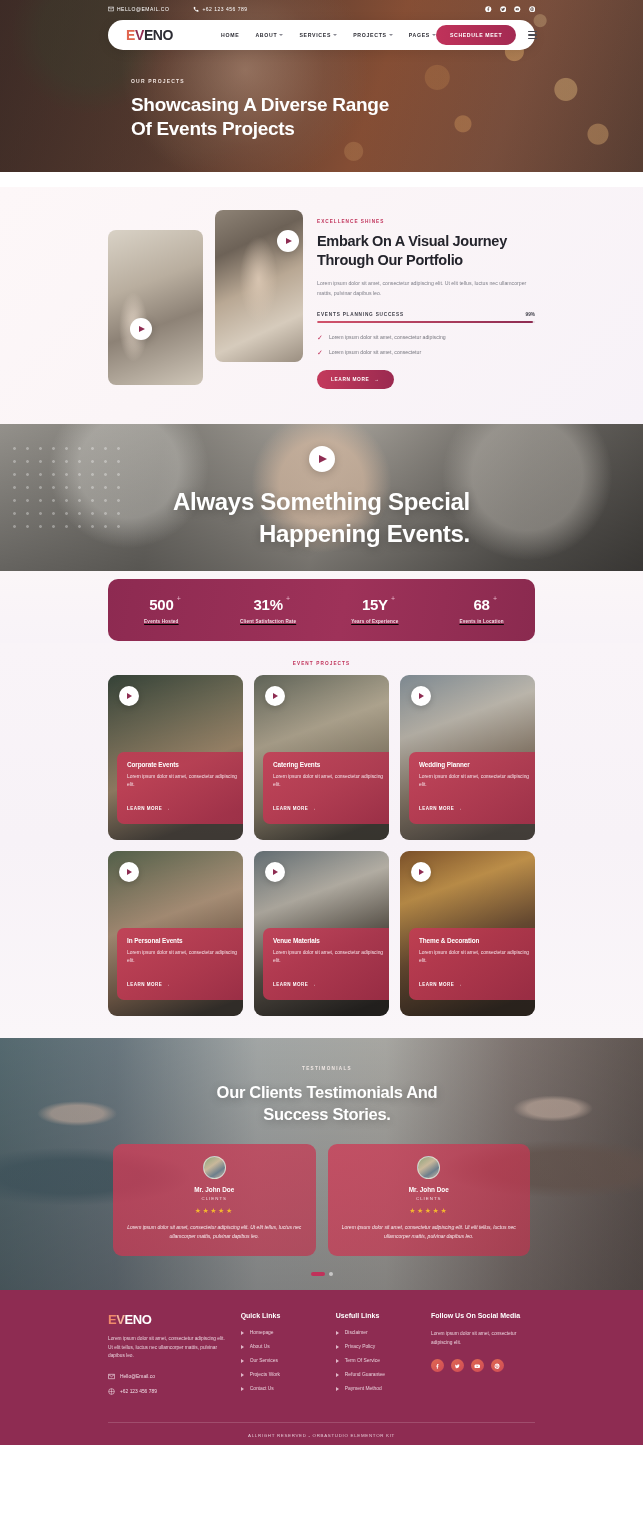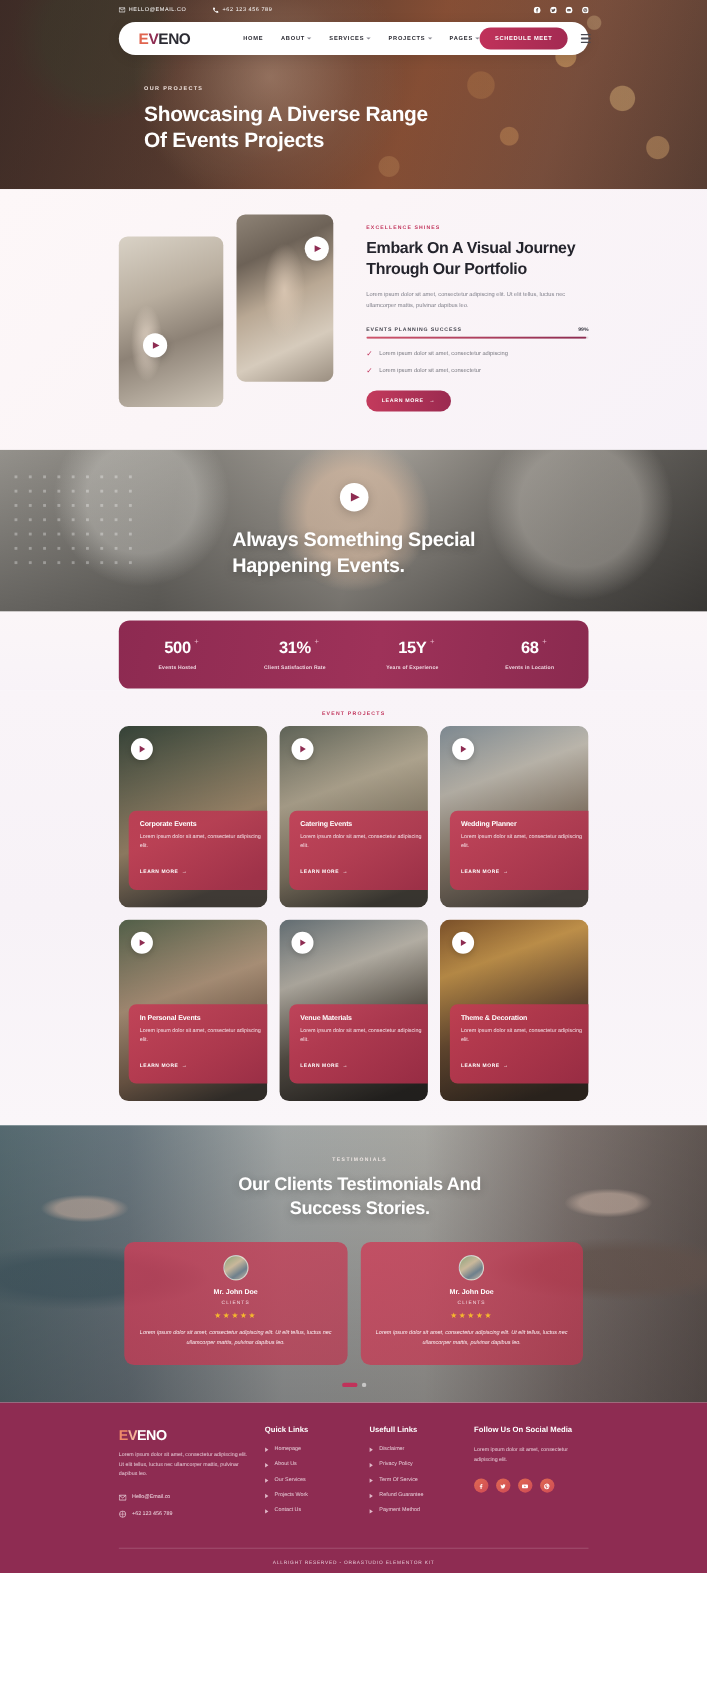--- a/index.html
+++ b/index.html
@@ -79,21 +79,21 @@
 
   .hero-copy { position: absolute; left: 108px; top: 78px; z-index: 5; margin-left: 23px; }
   .hero-kicker { font-size: 5px; font-weight: 700; letter-spacing: 1.2px; color: #f0e3de; margin-bottom: 9px; }
   .hero-title { font-size: 19px; font-weight: 800; color: #fff; line-height: 1.28; letter-spacing: -.3px; }
 
   
   .portfolio {
     position: relative; height: 237px;
     background: linear-gradient(135deg,#fdf7f8 0%,#fbf5f7 40%,#f7f2f8 100%);
     padding: 23px 108px 16px;
-    display: flex; gap: 30px;
+    display: flex; gap: 14px; margin-top: 15px;
   }
   .pf-images { position: relative; width: 195px; flex: none; }
   .pf-img-a {
     position: absolute; left: 0; top: 20px; width: 95px; height: 155px; border-radius: 8px;
     background: linear-gradient(160deg,#d9d2c6 0%,#b9ae9f 35%,#8d8276 60%,#cfc6b8 100%);
     overflow: hidden;
   }
   .pf-img-a::after {
     content:''; position:absolute; left:12%; top:40%; width:30%; height:45%;
     background: radial-gradient(ellipse,rgba(240,225,210,.85),transparent 70%);
@@ -150,29 +150,29 @@
       linear-gradient(180deg, rgba(0,0,0,.06), rgba(0,0,0,.34));
   }
   .vb-dots {
     position: absolute; left: 8px; top: 18px; width: 120px; height: 90px; opacity: .35;
     background-image: radial-gradient(circle, rgba(255,255,255,.9) 1.2px, transparent 1.6px);
     background-size: 13px 13px;
   }
   .vb-center { position: absolute; inset: 0; display: flex; flex-direction: column; align-items: center; justify-content: center; z-index: 4; }
   .vb-play { width: 26px; height: 26px; border-radius: 50%; background: #fff; display: flex; align-items: center; justify-content: center; margin-bottom: 14px; box-shadow: 0 2px 10px rgba(0,0,0,.2); }
   .vb-play .tri { width: 0; height: 0; border-top: 4.5px solid transparent; border-bottom: 4.5px solid transparent; border-left: 8px solid #8e2c52; margin-left: 2px; }
-  .vb-title { font-size: 18px; font-weight: 800; color: #fff; text-align: left; line-height: 1.32; letter-spacing: -.3px; text-shadow: 0 2px 8px rgba(0,0,0,.25); }
+  .vb-title { font-size: 24px; font-weight: 800; color: #fff; text-align: right; line-height: 1.32; letter-spacing: -.3px; text-shadow: 0 2px 8px rgba(0,0,0,.25); }
 
   
   .stats-wrap { background: linear-gradient(180deg,#fbf6f8,#f8f3f8); padding: 8px 108px 0; height: 72px; position: relative; }
   .stats {
     background: linear-gradient(100deg,#8d2a51,#9e3259 55%,#8a2a4f);
     border-radius: 10px; height: 62px; display: flex; align-items: center;
   }
-  .stat { flex: 1; text-align: center; }
+  .stat { flex: 1; text-align: center; text-decoration: underline; }
   .stat-num { font-size: 15px; font-weight: 800; color: #fff; position: relative; display: inline-block; letter-spacing: -.3px; }
   .stat-num .plus { position: absolute; right: -7px; top: -1px; font-size: 7px; font-weight: 500; color: #e9b9cc; }
   .stat-lbl { font-size: 4.6px; font-weight: 700; color: #f2dbe4; margin-top: 5px; letter-spacing: .2px; }
 
   
   .projects { background: linear-gradient(180deg,#f9f4f8 0%,#f7f2f7 50%,#faf6f9 100%); padding: 18px 108px 22px; }
   .proj-kicker { text-align: center; font-size: 4.7px; font-weight: 700; letter-spacing: 1.1px; color: #c0325a; margin-bottom: 9px; }
   .proj-heading { text-align: center; font-size: 15px; font-weight: 800; color: #24242c; line-height: 1.38; letter-spacing: -.3px; margin-bottom: 16px; }
   .proj-grid { display: grid; grid-template-columns: repeat(3,1fr); gap: 11px; }
   .pcard { position: relative; height: 165px; border-radius: 9px; overflow: hidden; }

